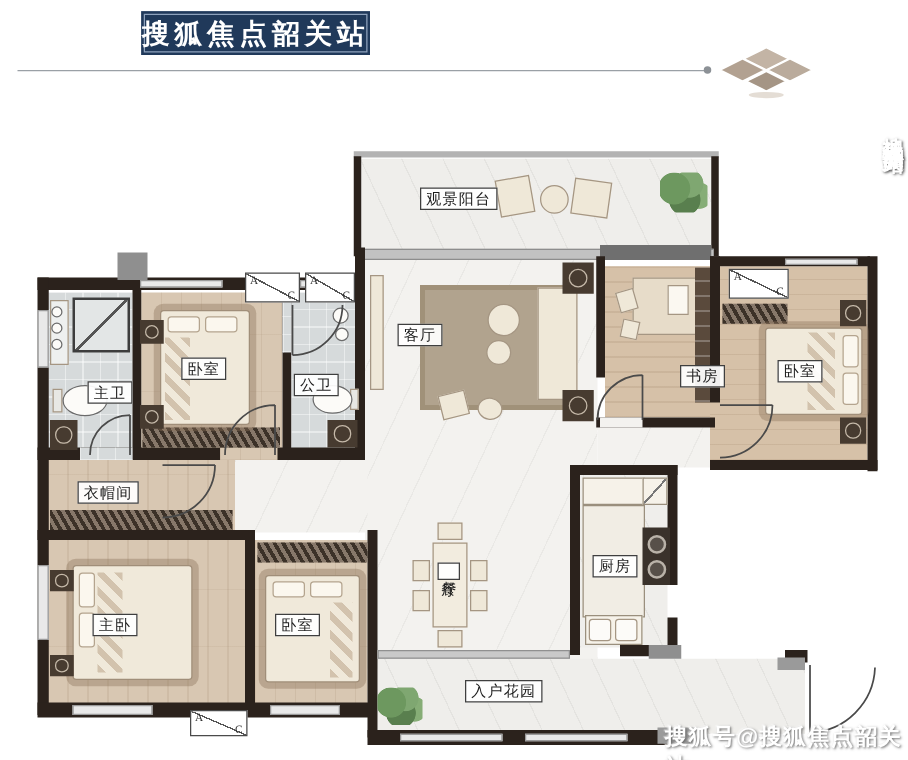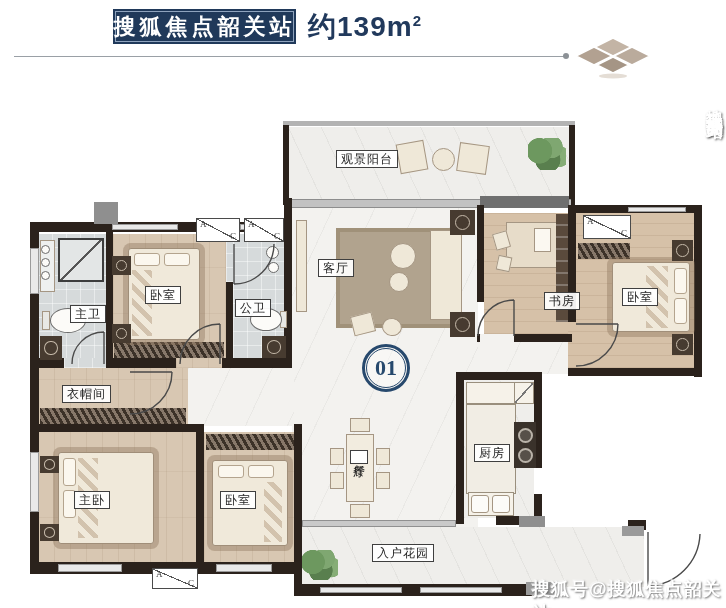--- a/index.html
+++ b/index.html
@@ -74,23 +74,20 @@
   .stove{position:absolute;background:#3a322b;z-index:11;}
   .burner{position:absolute;border:2px solid #b9b2a8;border-radius:50%;background:#57504а;background:#575049;box-sizing:border-box;z-index:12;}
   .counter{position:absolute;background:#f6f2e9;border:1px solid #9a9documentElement;border:1px solid #9a8f7d;box-sizing:border-box;z-index:10;}
 </style>
 </head>
 <body>
 
 <div id="stage">
 
   <div class="banner">搜狐焦点韶关站</div>
-  <div class="area-text">
-    <span>约139m</span><sup>2</sup>
-  </div>
   <div class="hairline"></div>
   <div class="hairline-dot"></div>
   <svg class="abs" style="left:574px;top:36px;z-index:5" width="78" height="44" viewBox="0 0 78 44">
     <polygon points="39,2 57,11 39,20 21,11" fill="#c3b4a5" stroke="#fff" stroke-width="1.5"></polygon>
     <polygon points="20,11 38,20 20,29 2,20" fill="#b2a191" stroke="#fff" stroke-width="1.5"></polygon>
     <polygon points="58,11 76,20 58,29 40,20" fill="#baab9c" stroke="#fff" stroke-width="1.5"></polygon>
     <polygon points="39,21 55,29 39,37 23,29" fill="#a59585" stroke="#fff" stroke-width="1.5"></polygon>
     <ellipse cx="39" cy="40" rx="14" ry="2.5" fill="#e4ddd5"></ellipse>
   </svg>
 
@@ -256,25 +253,20 @@
   <div class="counter" style="left:466px;top:404px;width:50px;height:90px;background:#f1ede4"></div>
   <div class="stove" style="left:514px;top:422px;width:22px;height:46px"></div>
   <div class="burner" style="left:518px;top:428px;width:15px;height:15px"></div>
   <div class="burner" style="left:518px;top:448px;width:15px;height:15px"></div>
   <div class="counter" style="left:468px;top:492px;width:46px;height:24px"></div>
   <div class="cream" style="left:471px;top:495px;width:18px;height:18px;background:#fcfbf8;border-radius:3px"></div>
   <div class="cream" style="left:492px;top:495px;width:18px;height:18px;background:#fcfbf8;border-radius:3px"></div>
 
   <div class="plant" style="left:302px;top:550px;width:36px;height:30px"></div>
 
-  <div class="circle-unit">
-    <div class="inner">
-        <span>01</span>
-      </div>
-  </div>
 
   <svg id="doors" width="726" height="608" viewBox="0 0 726 608">
     <g stroke="#4a4a4a" stroke-width="1.4" fill="none">
       <path d="M130,372 L172,372 M172,372 A42,42 0 0 1 130,414"></path>
       <path d="M104,364 L104,332 M104,332 A32,32 0 0 0 72,364"></path>
       <path d="M220,364 L220,324 M220,324 A40,40 0 0 0 180,364"></path>
       <path d="M234,244 L234,284 M234,284 A40,40 0 0 0 274,244"></path>
       <path d="M514,336 L514,300 M514,300 A36,36 0 0 0 478,336"></path>
       <path d="M576,324 L618,324 M618,324 A42,42 0 0 1 576,366"></path>
       <path d="M648,532 L648,586 M648,586 A54,54 0 0 0 700,534"></path>

